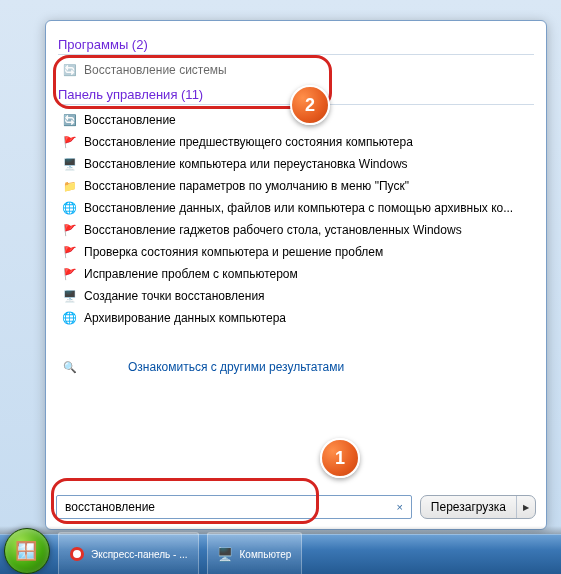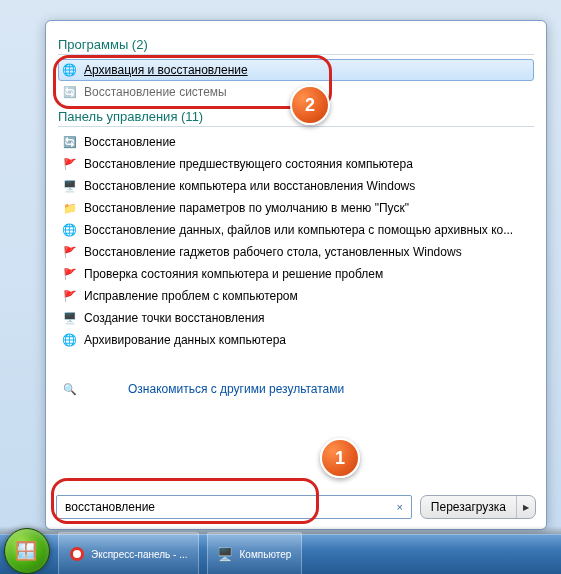--- a/index.html
+++ b/index.html
@@ -25,21 +25,21 @@
     box-shadow: 0 2px 12px rgba(0,0,0,0.25);
     display: flex;
     flex-direction: column;
   }
   .results-area {
     flex: 1;
     padding: 10px 12px 5px 12px;
     overflow: hidden;
   }
   .section-header {
-    color: #0f766e;
+    color: #6d28d9;
     font-size: 13px;
     margin-bottom: 2px;
     margin-top: 6px;
   }
   .section-divider {
     border: none;
     border-top: 1px solid #cfdbe8;
     margin: 2px 0 4px 0;
   }
   .result-list {
@@ -249,44 +249,40 @@
 </style>
 </head>
 <body>
 
 <div class="start-menu">
   <div class="results-area">
 
     <div class="section-header">Программы (2)</div>
     <hr class="section-divider">
     <ul class="result-list" id="programs-list">
-        <li class="result-item highlighted">
-          <span class="icon ic-globe"></span>
-          <span class="label">Архивация и восстановление</span>
-        </li>
         <li class="result-item cut-off">
           <span class="icon ic-restore"></span>
           <span class="label">Восстановление системы</span>
         </li>
       </ul>
 
     <div class="section-header">Панель управления (11)</div>
     <hr class="section-divider">
     <ul class="result-list" id="cp-list">
         <li class="result-item">
           <span class="icon ic-restore"></span>
           <span class="label">Восстановление</span>
         </li>
         <li class="result-item">
           <span class="icon ic-flag"></span>
           <span class="label">Восстановление предшествующего состояния компьютера</span>
         </li>
         <li class="result-item">
           <span class="icon ic-monitor"></span>
-          <span class="label">Восстановление компьютера или восстановления Windows</span>
+          <span class="label">Восстановление компьютера или переустановка Windows</span>
         </li>
         <li class="result-item">
           <span class="icon ic-folder"></span>
           <span class="label">Восстановление параметров по умолчанию в меню "Пуск"</span>
         </li>
         <li class="result-item">
           <span class="icon ic-globe"></span>
           <span class="label">Восстановление данных, файлов или компьютера с помощью архивных ко...</span>
         </li>
         <li class="result-item">

